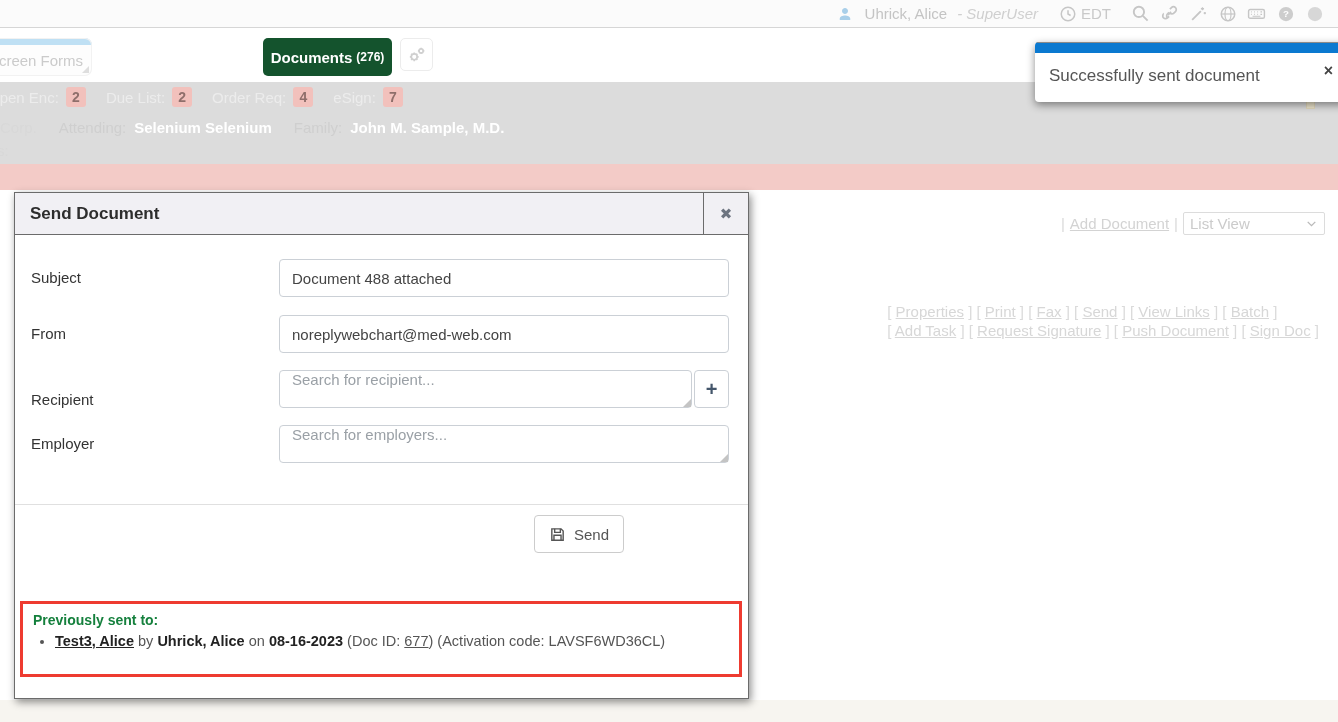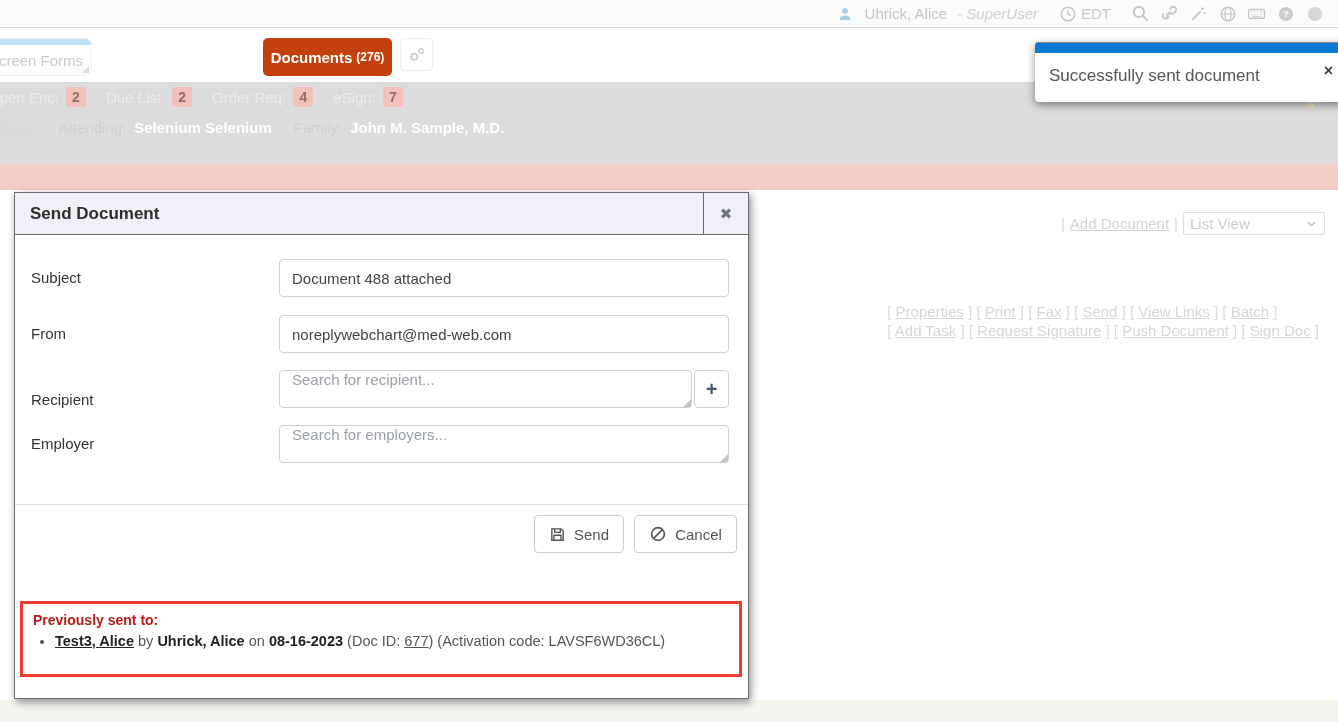--- a/index.html
+++ b/index.html
@@ -32,21 +32,21 @@
   }
   .tab .count { font-size:12px; margin-left:4px; }
   .tab-screen-forms { left:-20px; width:112px; padding-top:6px; }
   .tab-screen-forms::after {
     content:""; position:absolute; right:3px; bottom:3px;
     border-left:7px solid transparent; border-bottom:7px solid #dedede;
   }
   .tab-needs-signed { left:96px; width:162px; padding:6px 6px 0 12px; justify-content:flex-start; }
   .popout-wrap { margin-left:10px; display:flex; align-items:center; }
   .tab-documents {
-    left:263px; width:129px; background:#c2410c; color:#ffffff; font-weight:bold;
+    left:263px; width:129px; background:#14532d; color:#ffffff; font-weight:bold;
     border-radius:5px; box-shadow:none;
   }
   .gear-button {
     position:absolute; left:400px; top:9px; width:33px; height:33px;
     background:#ffffff; border:1px solid #ececec; border-radius:5px;
     display:flex; align-items:center; justify-content:center;
   }
 
   
   .status-bar {
@@ -146,21 +146,21 @@
     border-radius:4px; display:flex; align-items:center; justify-content:center; gap:8px;
     font-size:15px; color:#555; cursor:pointer;
   }
   .btn-send { left:519px; width:90px; }
   .btn-cancel { left:619px; width:103px; }
 
   .prev-sent-box {
     position:absolute; left:5px; top:408px; width:722px; height:76px;
     border:3px solid #ee3b30; padding:6px 10px; background:#fff;
   }
-  .prev-heading { font-size:14px; font-weight:bold; color:#b91c1c; line-height:20px; }
+  .prev-heading { font-size:14px; font-weight:bold; color:#15803d; line-height:20px; }
   .prev-list { margin:1px 0 0 7px; padding-left:15px; list-style:disc; color:#222; }
   .prev-list li { font-size:14.5px; line-height:21px; color:#555; }
   .seg-link { font-weight:bold; color:#222; text-decoration:underline; cursor:pointer; }
   .seg-bold { font-weight:bold; color:#222; }
   .seg-gray { color:#555; }
   .seg-id { color:#555; text-decoration:underline; cursor:pointer; }
 </style>
 </head>
 <body>
 
@@ -371,29 +371,20 @@
 
   <div class="btn btn-send">
     <span>
       <svg width="17" height="17" viewBox="0 0 24 24" fill="none" stroke="#555" stroke-width="2">
           <path d="M4 4h13l3 3v13H4z"></path>
           <path d="M8 4v5h8V4"></path>
           <path d="M7 20v-7h10v7"></path>
         </svg>
     </span>
     <span>Send</span>
-  </div>
-  <div class="btn btn-cancel">
-    <span>
-      <svg width="18" height="18" viewBox="0 0 24 24" fill="none" stroke="#555" stroke-width="2.2">
-          <circle cx="12" cy="12" r="8.5"></circle>
-          <path d="M6.2 17.8L17.8 6.2"></path>
-        </svg>
-    </span>
-    <span>Cancel</span>
   </div>
 
   <div class="prev-sent-box">
     <div class="prev-heading">Previously sent to:</div>
     <ul class="prev-list">
       <li><span class="seg-link">Test3, Alice</span>
         <span class="seg-gray">by</span>
         <span class="seg-bold">Uhrick, Alice</span>
         <span class="seg-gray">on</span>
         <span class="seg-bold">08-16-2023</span>

